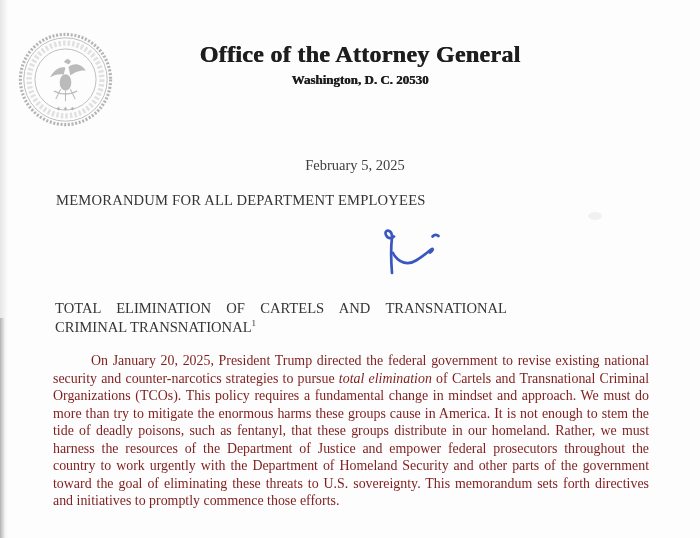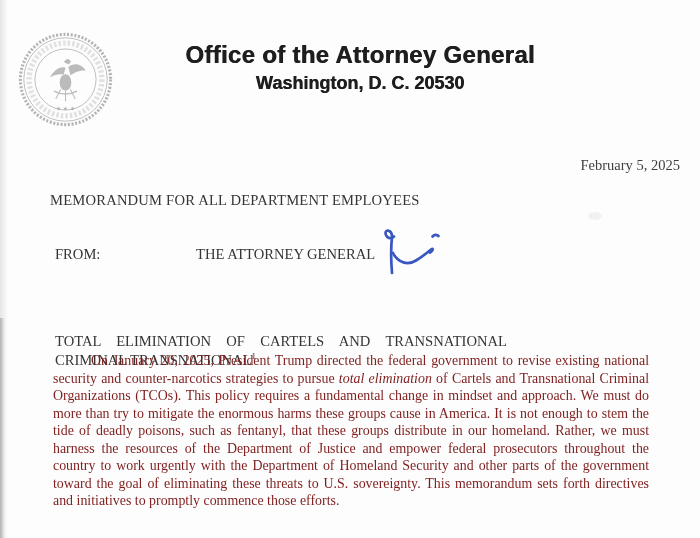--- a/index.html
+++ b/index.html
@@ -21,48 +21,48 @@
     position:absolute; left:0; bottom:0; width:5px; height:220px;
     background:linear-gradient(to right, rgba(60,60,60,0.30), rgba(60,60,60,0));
     pointer-events:none;
   }
   .seal { position:absolute; left:17px; top:29px; }
 
   .letterhead {
     position:absolute; left:40px; right:20px; top:41px;
     text-align:center;
     color:#1e1e1e;
-    font-family:Liberation Sans, sans-serif;
+    font-family:Liberation Serif, serif;
     font-weight:bold;
   }
   .letterhead .office {
     font-size:24px;
     letter-spacing:0.3px;
     text-shadow:0.6px 0 0 #1e1e1e;
   }
   .letterhead .address {
-    font-size:18px;
+    font-size:13px;
     margin-top:4px;
     text-shadow:0.5px 0 0 #1e1e1e;
   }
 
   .date-line {
     position:absolute; left:30px; right:20px; top:157px;
-    text-align:right; font-size:14.5px; color:#3f3f3f;
+    text-align:center; font-size:14.5px; color:#3f3f3f;
   }
   .memo-line {
-    position:absolute; left:50px; top:192px;
+    position:absolute; left:56px; top:192px;
     font-size:14.6px; letter-spacing:0.2px; color:#353535;
   }
   .kv-row { position:absolute; left:55px; font-size:14.6px; color:#353535; }
   .from-row { top:246px; }
   .subject-row { top:300px; }
   .kv-label { display:inline-block; width:141px; vertical-align:top; }
   .kv-value { vertical-align:top; }
-  .subject-col { display:inline-block; width:452px; vertical-align:top;margin-top:33px; }
+  .subject-col { display:inline-block; width:452px; vertical-align:top; }
   .subject-l1 { text-align:justify; text-align-last:justify; }
   .subject-l2 { margin-top:1.5px; }
   sup.fn { font-size:9px; vertical-align:super; line-height:0; }
 
   .signature { position:absolute; left:377px; top:224px; pointer-events:none; }
 
   .body-para {
     position:absolute; left:53px; top:352px; width:596px;
     font-size:13.9px; line-height:17.5px;
     text-align:justify;
@@ -108,23 +108,20 @@
 
   <div class="letterhead">
     <div class="office">Office of the Attorney General</div>
     <div class="address">Washington, D. C. 20530</div>
   </div>
 
   <div class="date-line">February 5, 2025</div>
 
   <div class="memo-line">MEMORANDUM FOR ALL DEPARTMENT EMPLOYEES</div>
 
-  <div class="kv-row from-row">
-    <span class="kv-label">FROM:</span><span class="kv-value">THE ATTORNEY GENERAL</span>
-  </div>
 
   <svg class="signature" width="70" height="52" viewBox="0 0 70 52" aria-hidden="true">
     <g fill="none" stroke="#3a57c0" stroke-width="2.7" stroke-linecap="round">
       <path d="M15,49 C14,37 14,22 15,13 C15,4.5 6.5,5 9,11 C11,15.5 15.5,14.5 17,12.5"></path>
       <path d="M16,29 C21,39 31,41.5 39,36.5 C45.5,32.5 50.5,28.5 54,25.5 C56.5,23.8 56.5,26.2 53,28.5"></path>
       <path d="M55.5,12.5 C57.5,10.3 60,10.3 61.5,12"></path>
     </g>
   </svg>
 
   <div class="kv-row subject-row">

